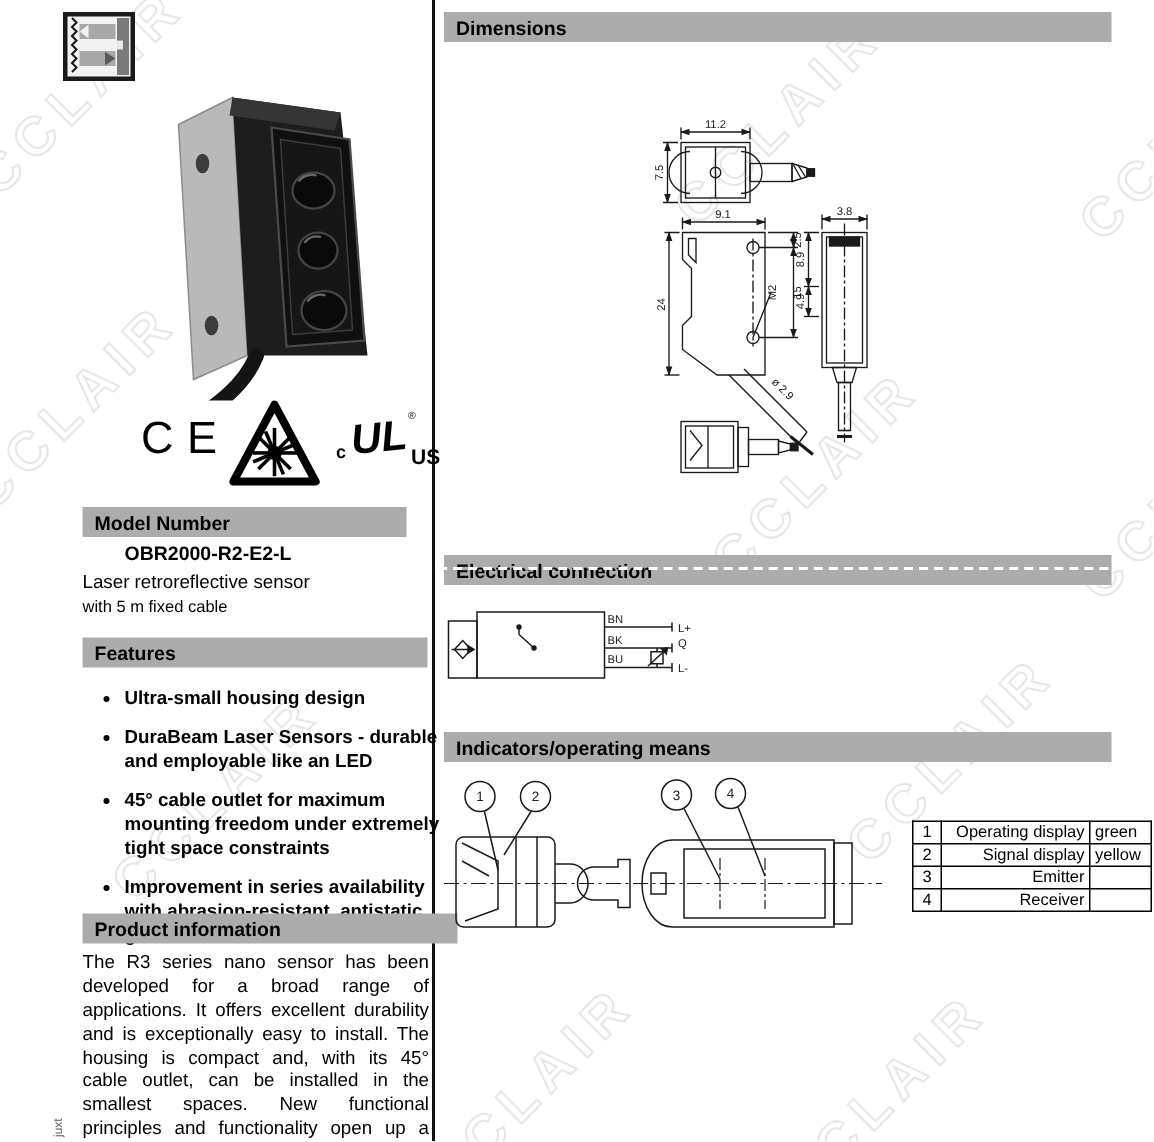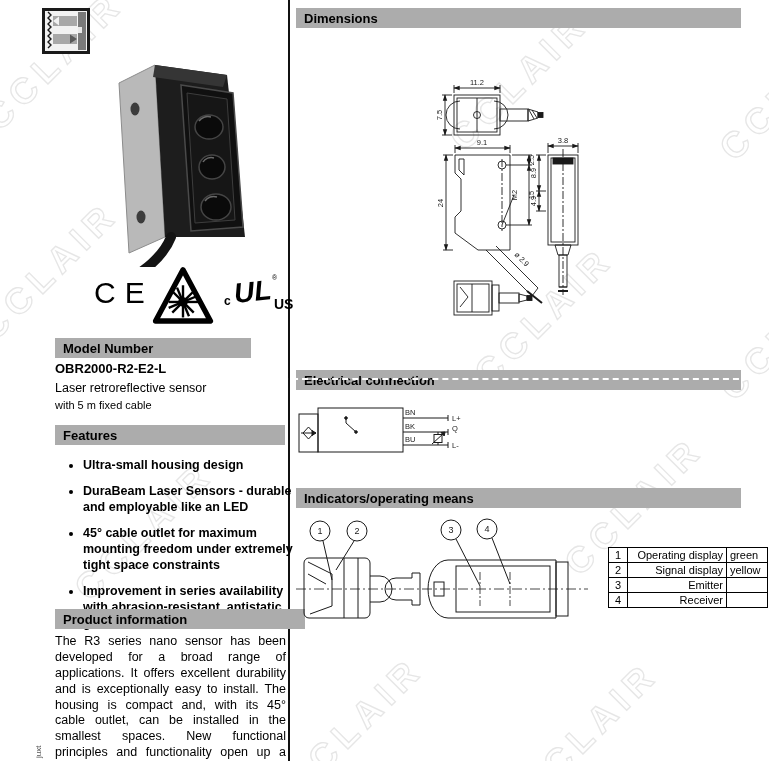--- a/index.html
+++ b/index.html
@@ -5,21 +5,21 @@
   html,body{margin:0;padding:0;background:#fff;}
   #page{position:relative;width:769px;height:761px;background:#fff;overflow:hidden;
         font-family:"Liberation Sans",sans-serif;color:#000;}
   .bar{position:absolute;height:20px;background:#acacac;box-sizing:border-box;
        font-size:13px;font-weight:bold;padding:3px 0 0 8px;line-height:15px;}
   .divider{position:absolute;left:288px;top:0;width:2px;height:761px;background:#111;}
   .wm{position:absolute;font-size:36px;font-weight:bold;letter-spacing:7px;
       color:transparent;-webkit-text-stroke:1.3px #e6e6e6;transform:rotate(-45deg);
       white-space:nowrap;pointer-events:none;z-index:0;}
   .txt{position:absolute;}
-  .model-number{font-size:13px;font-weight:bold;}
+  .model-number{font-size:13px;font-weight:bold;margin-left:28px;}
   .model-line1{font-size:12.5px;}
   .model-line2{font-size:11px;}
   ul.features{position:absolute;left:58px;top:452px;width:228px;margin:5px;
       padding-left:20px;font-size:12.5px;line-height:1.28;font-weight:bold;}
   ul.features li{margin-bottom:10px;}
   .para{position:absolute;left:55px;top:634px;width:231px;font-size:12.5px;
       line-height:1.27;text-align:justify;}
   .dashline{position:absolute;left:262px;top:378px;width:507px;height:0;
       border-top:2px dashed #fff;z-index:5;}
   .legend-table{position:absolute;left:608px;top:547px;border-collapse:collapse;
@@ -105,21 +105,21 @@
     </g>
     <circle cx="26" cy="30" r="4" fill="#000"></circle>
   </svg>
   <div class="ul-mark">
     <span class="ul-c">c</span>
     <span class="ul-big">UL</span>
     <span class="ul-reg">®</span>
     <span class="ul-us">US</span>
   </div>
 
-  <div class="bar" style="left:55px;top:338px;width:196px">Model Number</div>
+  <div class="bar" style="left:55px;top:338px;width:216px">Model Number</div>
   <div class="txt model-number" style="left:55px;top:361px">OBR2000-R2-E2-L</div>
   <div class="txt model-line1" style="left:55px;top:381px">Laser retroreflective sensor</div>
   <div class="txt model-line2" style="left:55px;top:399px">with 5 m fixed cable</div>
 
   <div class="bar" style="left:55px;top:425px;width:230px">Features</div>
   <ul class="features">
     <li>Ultra-small housing design</li>
     <li>DuraBeam Laser Sensors - durable and employable like an LED</li>
     <li>45° cable outlet for maximum mounting freedom under extremely tight space constraints</li>
     <li>Improvement in series availability with abrasion-resistant, antistatic glass front</li>

